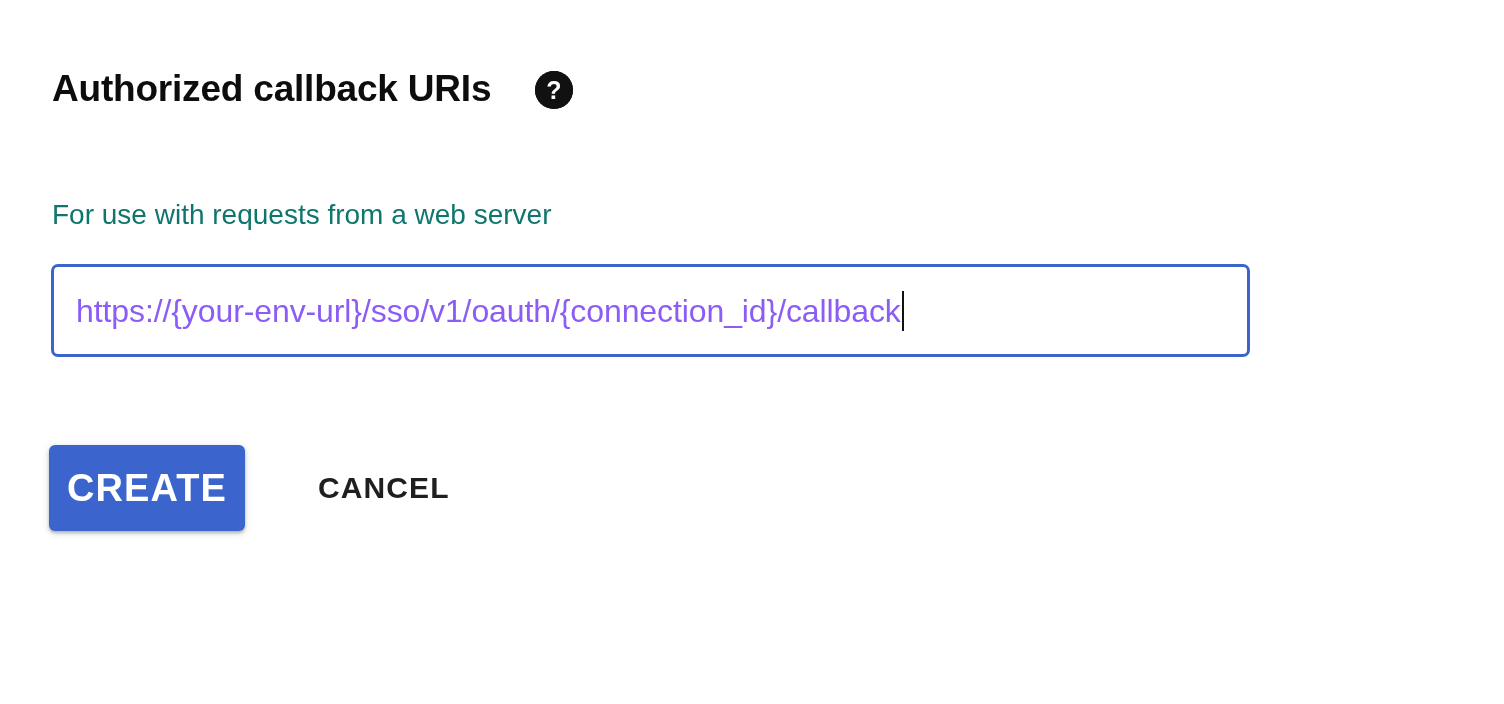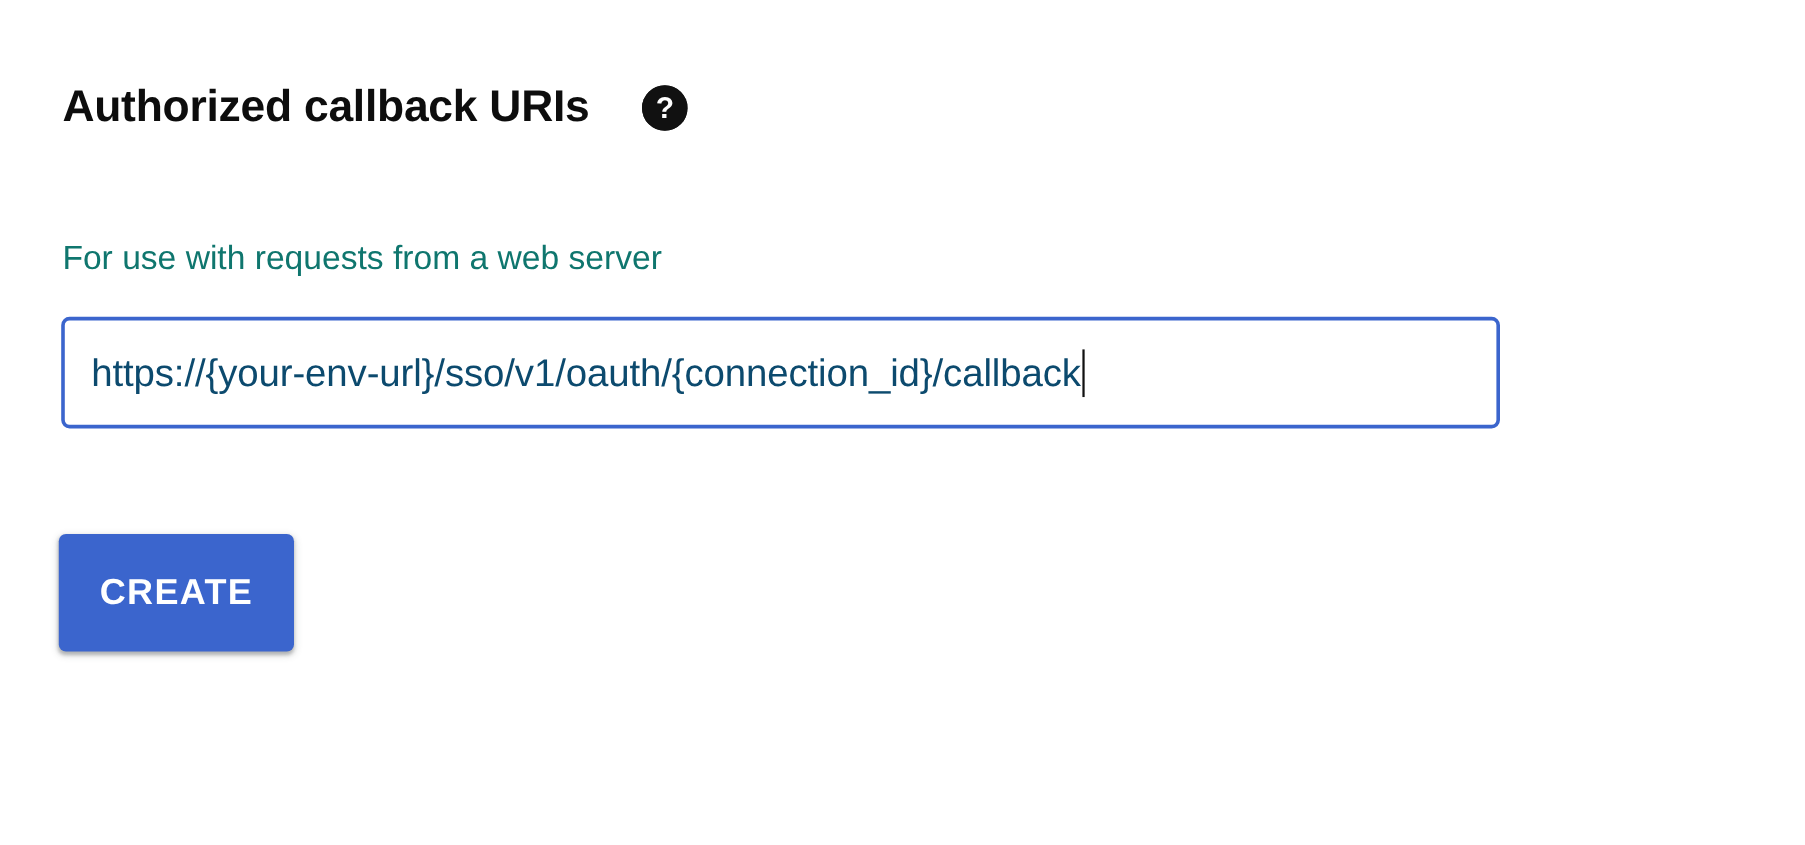--- a/index.html
+++ b/index.html
@@ -91,21 +91,21 @@
   }
   .uri-text-wrap {
     display: flex;
     align-items: center;
     padding-left: 22px;
     white-space: nowrap;
     overflow: hidden;
   }
   .uri-text {
     font-size: 32px;
-    color: #0c4a6e;
+    color: #8b5cf6;
     line-height: 40px;
     letter-spacing: -0.1px;
     white-space: pre;
   }
   .caret {
     display: inline-block;
     width: 2px;
     height: 40px;
     background: #111111;
     margin-left: 1px;
@@ -114,28 +114,28 @@
   
   .actions {
     position: absolute;
     left: 49px;
     top: 445px;
     display: flex;
     align-items: center;
   }
   .btn-create {
     width: 196px;
-    height: 98px;
+    height: 86px;
     box-sizing: border-box;
     background: #3b65cd;
     color: #ffffff;
     border: none;
     border-radius: 6px;
     font-family: "Liberation Sans", sans-serif;
-    font-size: 30px;
+    font-size: 38px;
     font-weight: bold;
     letter-spacing: 1.1px;
     cursor: pointer;
     box-shadow: 0 2px 3px rgba(60,64,67,0.30), 0 2px 6px 1px rgba(60,64,67,0.15);
     display: flex;
     align-items: center;
     justify-content: center;
     padding: 0;
     text-align: right;
   }
@@ -174,15 +174,16 @@
 
   <div class="uri-field">
     <div class="uri-text-wrap">
       <span class="uri-text" title="https://{your-env-url}/sso/v1/oauth/{connection_id}/callback">https://{your-env-url}/sso/v1/oauth/{connection_id}/callback</span>
       <span class="caret"></span>
     </div>
   </div>
 
   <div class="actions">
     <button class="btn-create">CREATE</button>
+    <button class="btn-cancel">CANCEL</button>
   </div>
 
 </div>
 
 </body></html>

